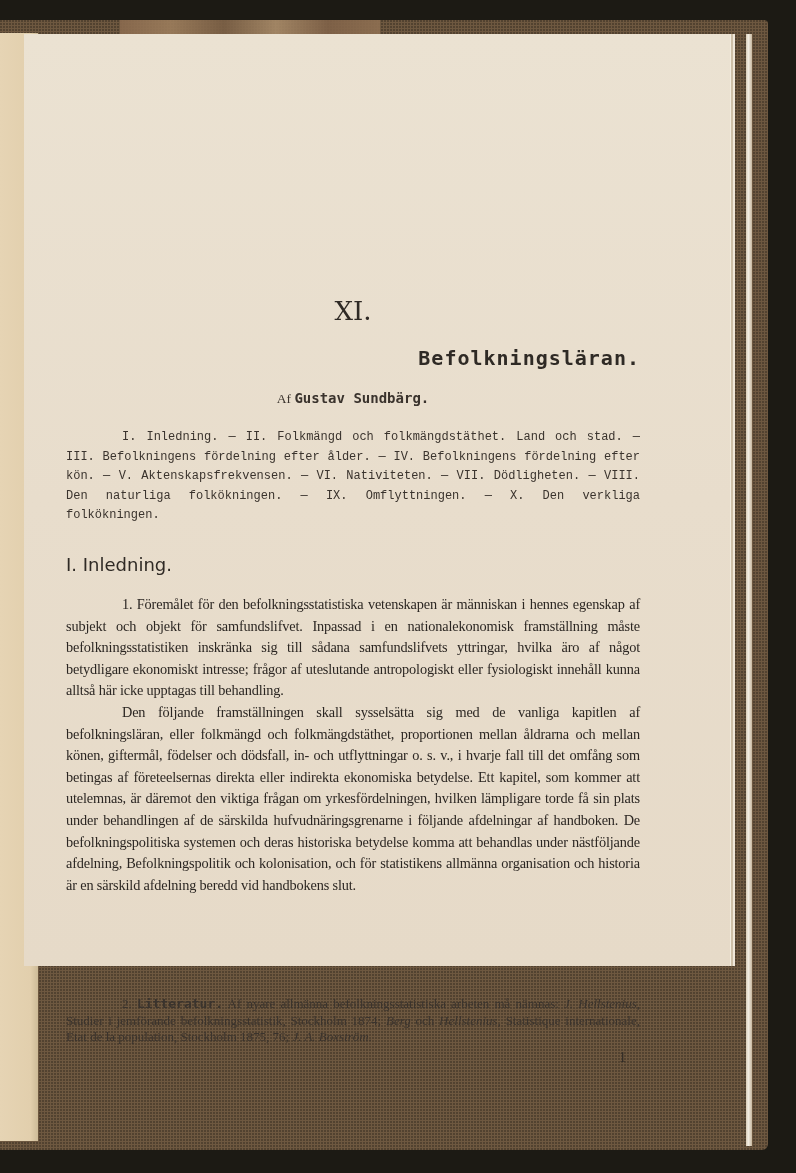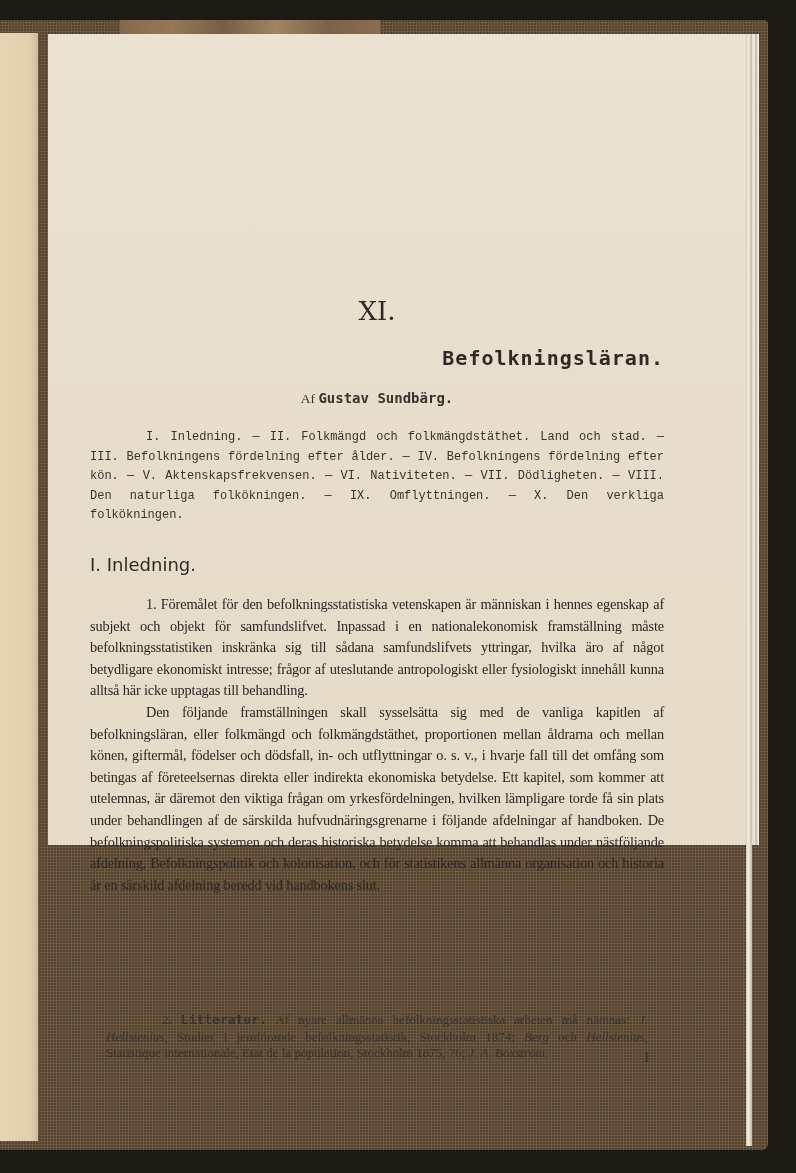--- a/index.html
+++ b/index.html
@@ -41,24 +41,24 @@
       position: absolute;
       left: 0;
       top: 33px;
       width: 38px;
       height: 1108px;
       background: linear-gradient(90deg, #e6d4b4 0%, #e2cfad 80%, #cdbb98 100%);
     }
     
     .page {
       position: absolute;
-      left: 48px;
+      left: 24px;
       top: 34px;
       width: 706px;
-      height: 811px;
+      height: 932px;
       background: #e9dfcf;
       background-image: linear-gradient(180deg, #ebe2d2 0%, #e8ddcc 50%, #e6dac8 100%);
       box-shadow: 1px 0 0 #f2ece0, 3px 0 0 #cdbfa8, 5px 0 0 #efe7da;
       color: #2b2622;
     }
     .content {
       position: absolute;
       left: 42px;
       top: 0;
       width: 574px;
@@ -142,21 +142,21 @@
       position: absolute;
       top: 962px;
       left: 0;
       width: 574px;
       font-size: 13px;
       line-height: 16.5px;
       text-align: justify;
       color: #3a332d;
     }
     .footnote p {
-      margin: 16px;
+      margin: 0;
       text-indent: 56px;
     }
     .footnote .lit {
       font-family: "DejaVu Sans Mono", monospace;
       font-weight: bold;
       font-size: 13px;
     }
     .footnote i {
       font-style: italic;
     }

